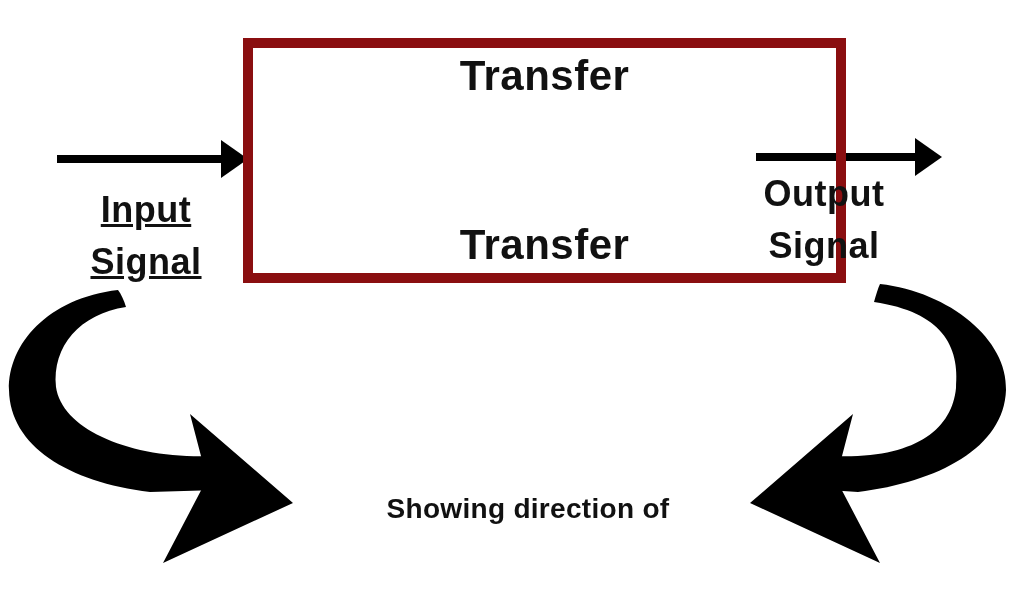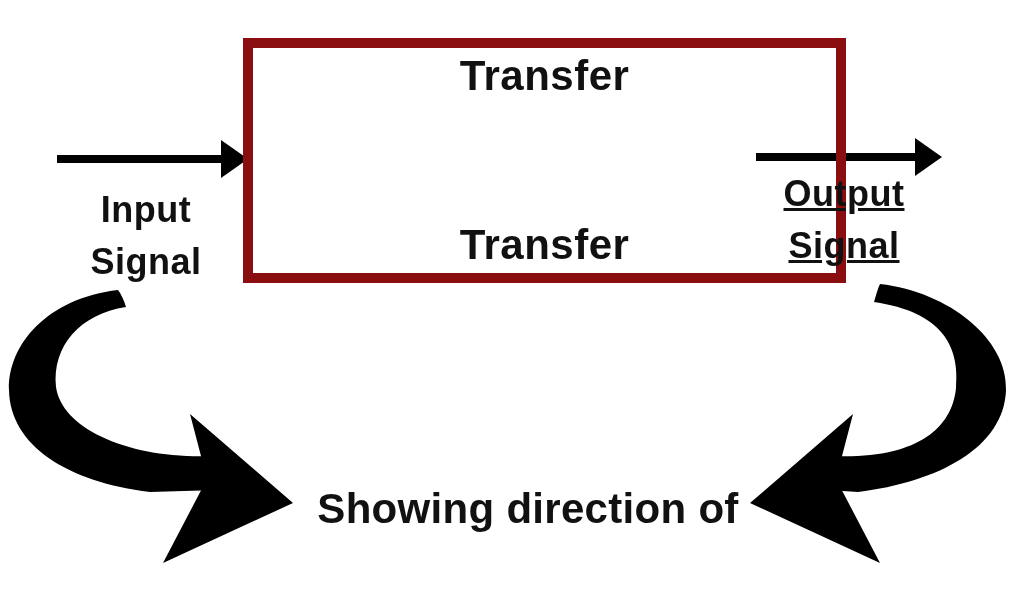--- a/index.html
+++ b/index.html
@@ -45,29 +45,29 @@
     position: absolute;
     transform: translateX(-50%);
     text-align: center;
     font-size: 36px;
     line-height: 52px;
     font-weight: 700;
     color: #111111;
     white-space: nowrap;
     letter-spacing: 0.5px;
   }
-  .input-label  { left: 146px; top: 184px; }
-  .output-label { left: 844px; top: 168px; text-decoration: underline; }
+  .input-label  { left: 146px; top: 184px; text-decoration: underline; }
+  .output-label { left: 824px; top: 168px; }
   .caption {
     position: absolute;
     left: 528px;
     top: 482px;
     transform: translateX(-50%);
     text-align: center;
-    font-size: 42px;
+    font-size: 28px;
     line-height: 54px;
     font-weight: 700;
     color: #111111;
     white-space: nowrap;
     letter-spacing: 0.3px;
   }
   .line { display: block; }
 </style>
 </head>
 <body>

